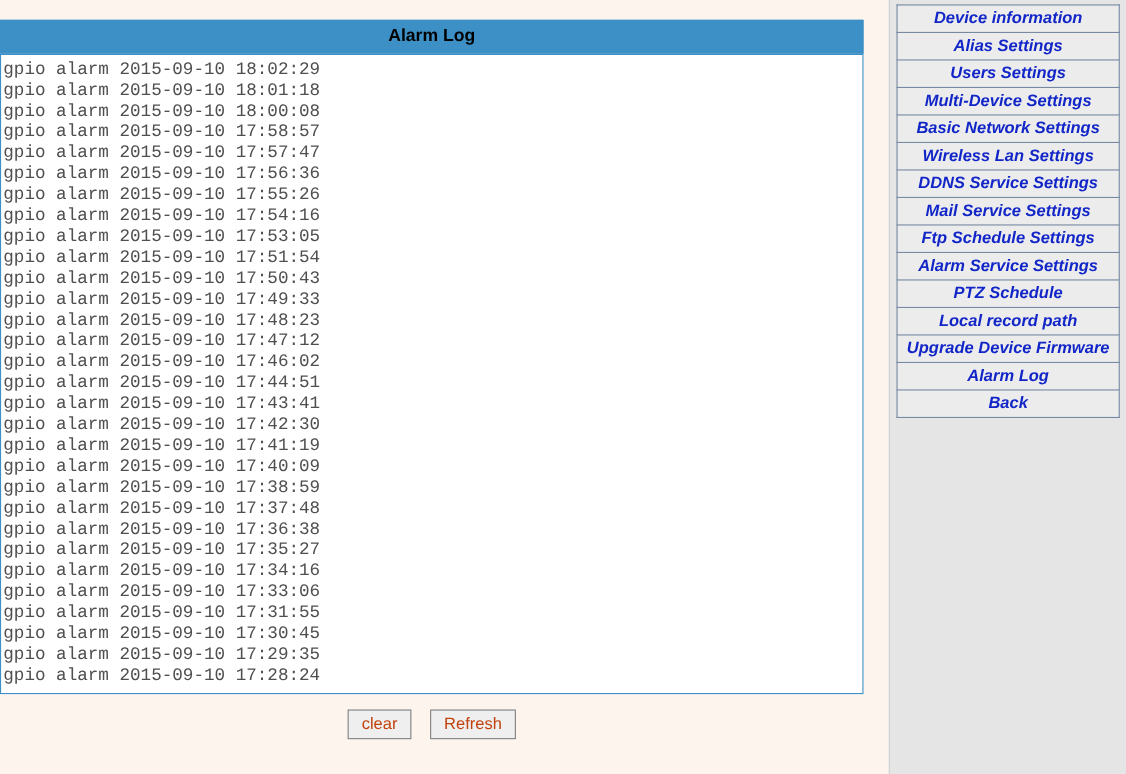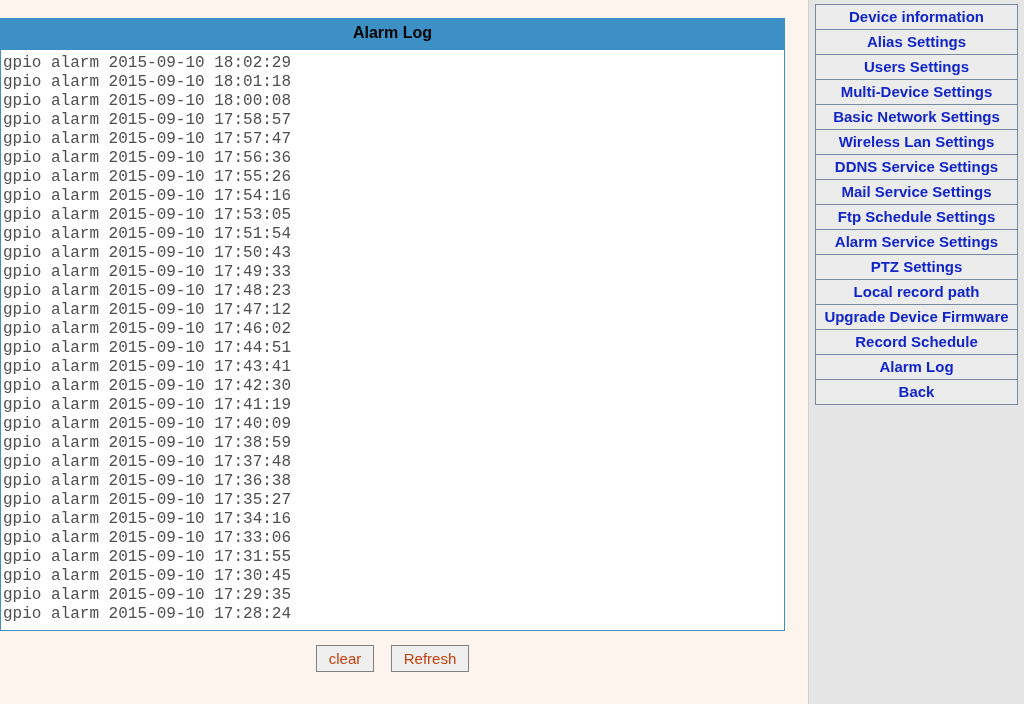--- a/index.html
+++ b/index.html
@@ -83,20 +83,21 @@
   .right-col {
     width: 216px;
     box-sizing: border-box;
     padding: 4px 6px 0 6px;
     background: #e5e5e5;
     border-left: 1px solid #d0d0d0;
   }
   .menu-table {
     width: 100%;
     border-collapse: collapse;
+    font-style: italic;
   }
   .menu-table td {
     border: 1px solid #7789a3;
     background: #ececec;
     text-align: center;
     font-size: 15px;
     font-weight: bold;
     color: #1226c8;
     padding: 3px 2px;
     line-height: 18px;
@@ -146,30 +147,27 @@
           <tr>
             <td>Mail Service Settings</td>
           </tr>
           <tr>
             <td>Ftp Schedule Settings</td>
           </tr>
           <tr>
             <td>Alarm Service Settings</td>
           </tr>
           <tr>
-            <td>PTZ Settings</td>
+            <td>PTZ Schedule</td>
           </tr>
           <tr>
             <td>Local record path</td>
           </tr>
           <tr>
             <td>Upgrade Device Firmware</td>
-          </tr>
-          <tr>
-            <td>Record Schedule</td>
           </tr>
           <tr>
             <td>Alarm Log</td>
           </tr>
           <tr>
             <td>Back</td>
           </tr>
         </tbody>
     </table>
   </div>

